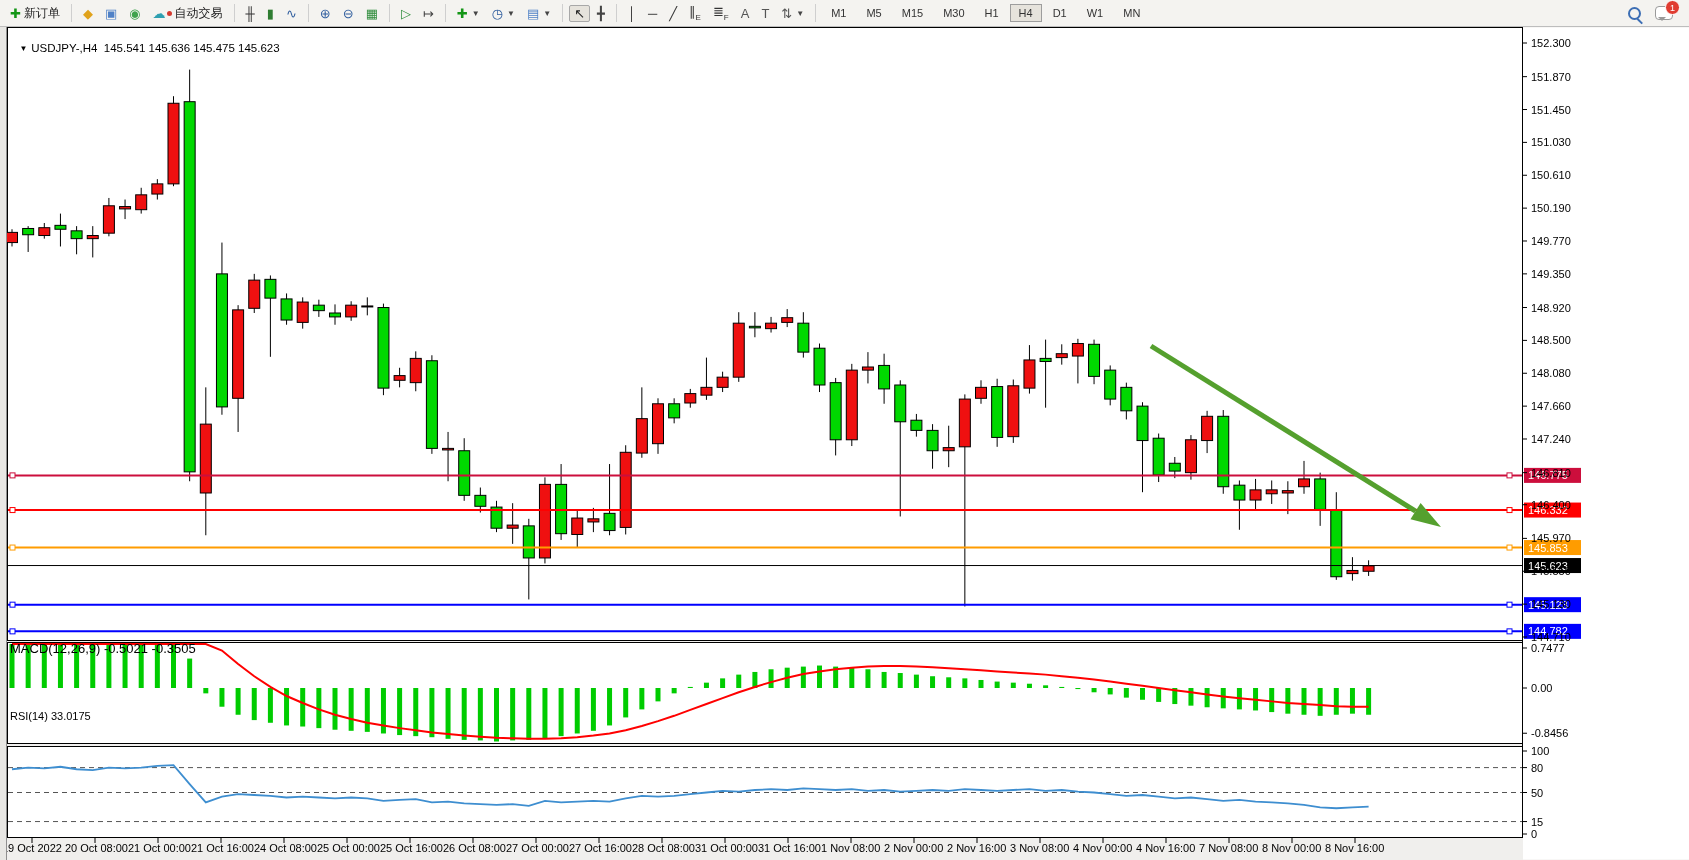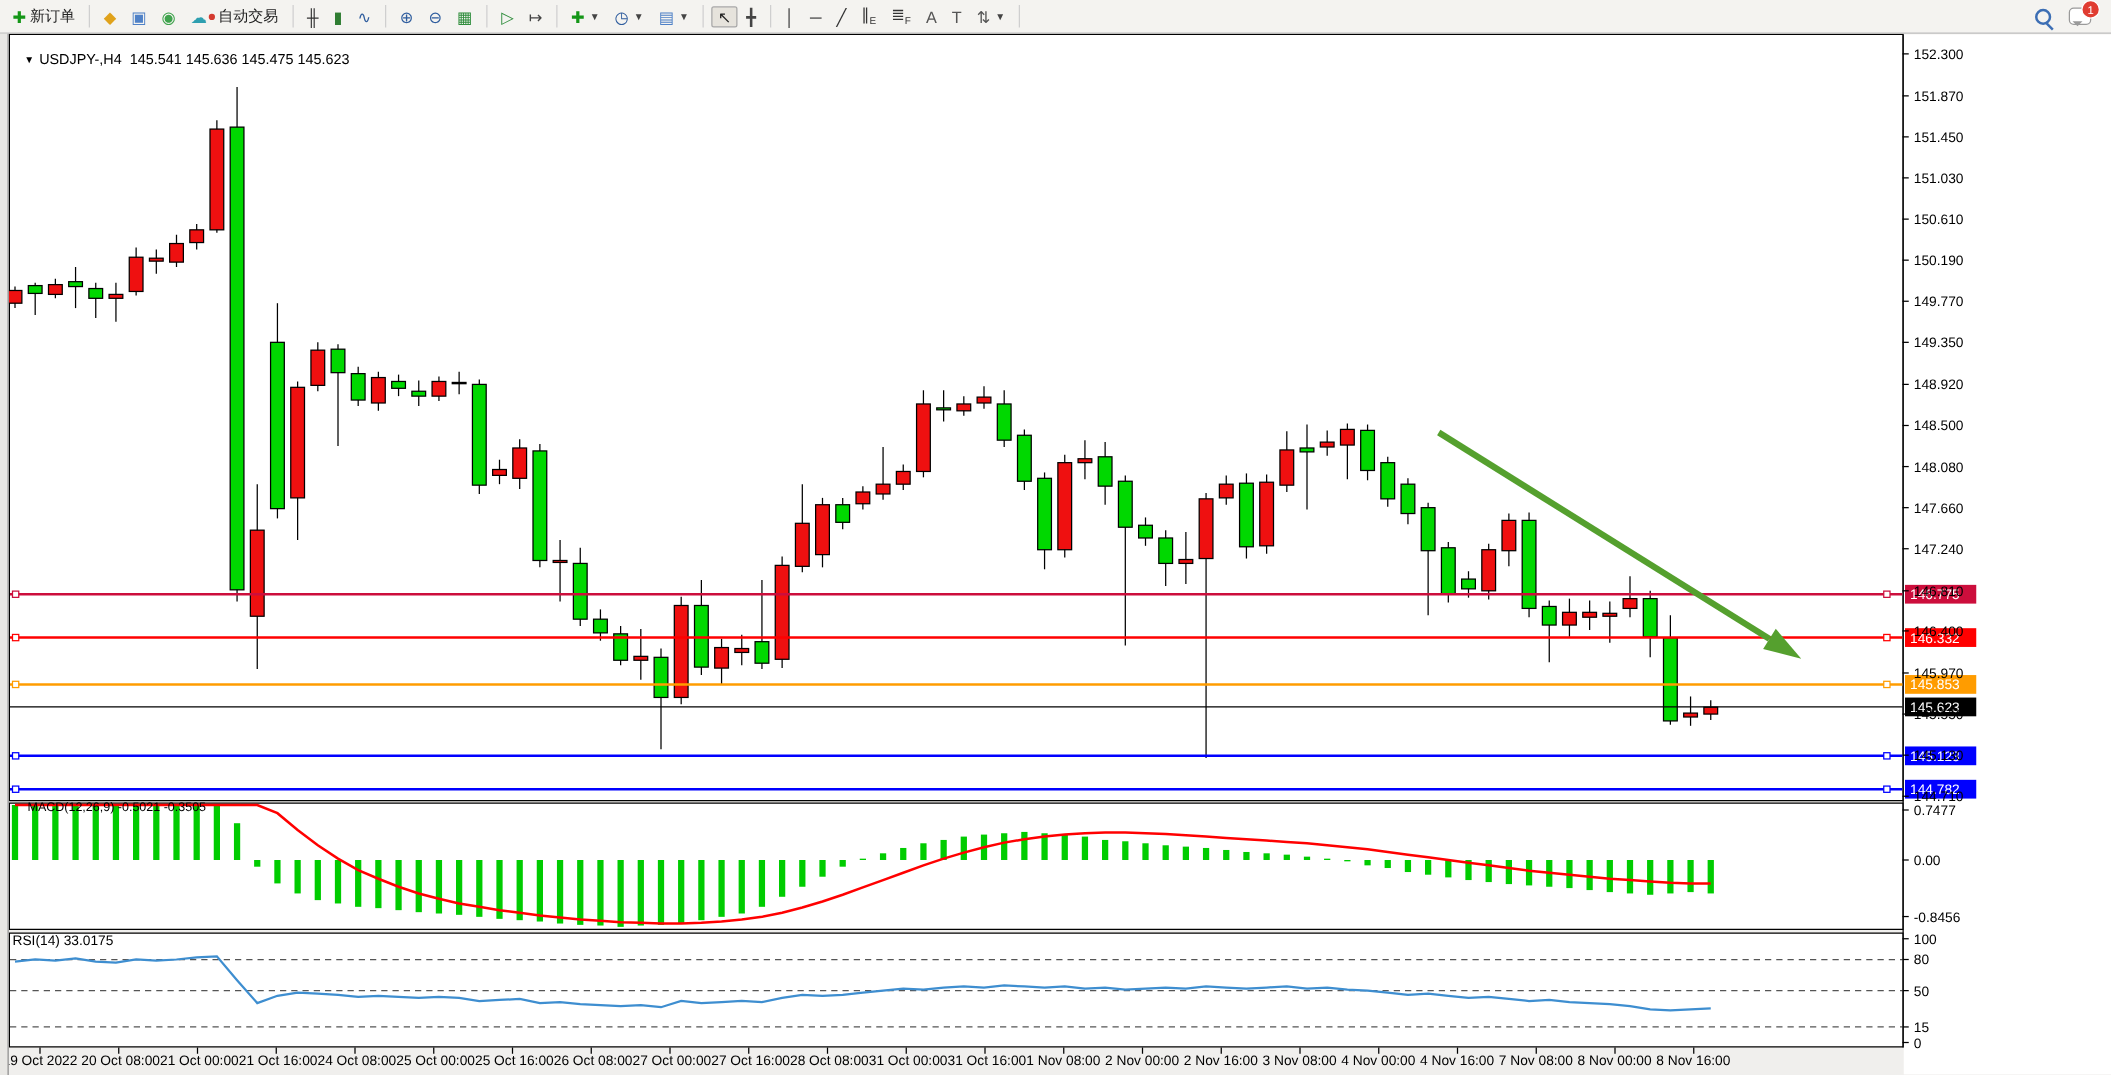--- a/index.html
+++ b/index.html
@@ -24,22 +24,22 @@
   .chat::after{content:"";position:absolute;left:2px;top:10px;border:4px solid transparent;border-top-color:#9a9a9a;}
   .chat .bdg{position:absolute;right:-8px;top:-7px;background:#e03c31;color:#fff;border-radius:50%;
       width:13px;height:13px;font-size:9px;display:flex;align-items:center;justify-content:center;border:1px solid #fff;}
   .reddot{width:5px;height:5px;background:#d43a2f;border-radius:50%;display:inline-block;margin-left:-2px;}
   
   #chart-wrap{position:absolute;left:0;top:27px;width:1689px;height:833px;}
   svg text{font-family:"Liberation Sans", sans-serif;}
   .left-edge{position:absolute;left:0;top:27px;width:6px;height:833px;background:#e8e7e4;border-right:1px solid #8f8f8f;}
   .overlay{position:absolute;font-size:11.5px;color:#000;white-space:pre;z-index:5;text-align:center;}
   #chart-title{left:13px;top:30px;}
-  #macd-label{left:10px;top:641px;font-size:10px;padding-left:12px;}
-  #rsi-label{left:10px;top:747px;font-size:11px;}
+  #macd-label{left:10px;top:641px;font-size:13px;}
+  #rsi-label{left:10px;top:710px;font-size:11px;}
   .caret{font-size:8px;vertical-align:1px;margin-right:4px;}
 </style>
 </head>
 <body>
 
 <div class="tb">
   <span id="tb-groups" style="display:flex;align-items:center;">
       <span class="tbtn">
         <span class="glyph" style="color: rgb(20, 150, 23);">✚</span>
         <span>新订单</span>
@@ -127,20 +127,31 @@
       </span>
       <span class="tbtn">
         <span class="glyph" style="color: rgb(85, 85, 85);">T</span>
       </span>
       <span class="tbtn">
         <span class="glyph" style="color: rgb(85, 85, 85);">⇅</span>
         <span class="dd">▼</span>
       </span>
     </span>
   <span class="sep"></span>
+  <span id="tb-tf" style="display:flex;align-items:center;">
+      <span class="tf-btn">M1</span>
+      <span class="tf-btn">M5</span>
+      <span class="tf-btn">M15</span>
+      <span class="tf-btn">M30</span>
+      <span class="tf-btn">H1</span>
+      <span class="tf-btn active">H4</span>
+      <span class="tf-btn">D1</span>
+      <span class="tf-btn">W1</span>
+      <span class="tf-btn">MN</span>
+    </span>
   <span class="tb-right">
     <span class="mag"></span>
     <span class="chat">
       <span class="bdg">1</span>
     </span>
   </span>
 </div>
 
 <div id="chart-wrap">
   <svg id="chart-svg" width="1689" height="833" viewBox="0 27 1689 833">

